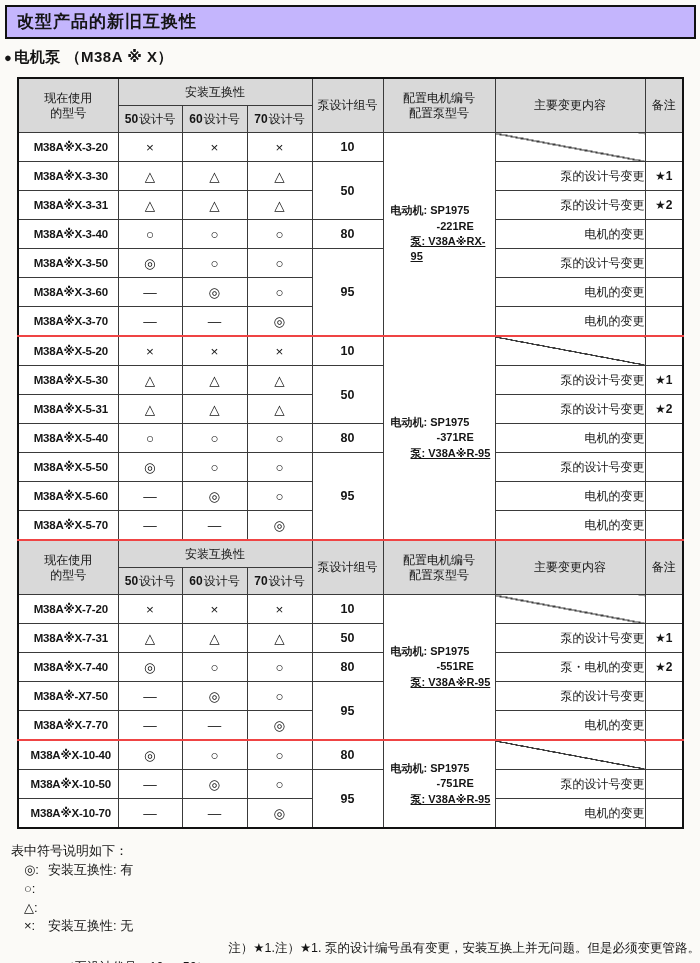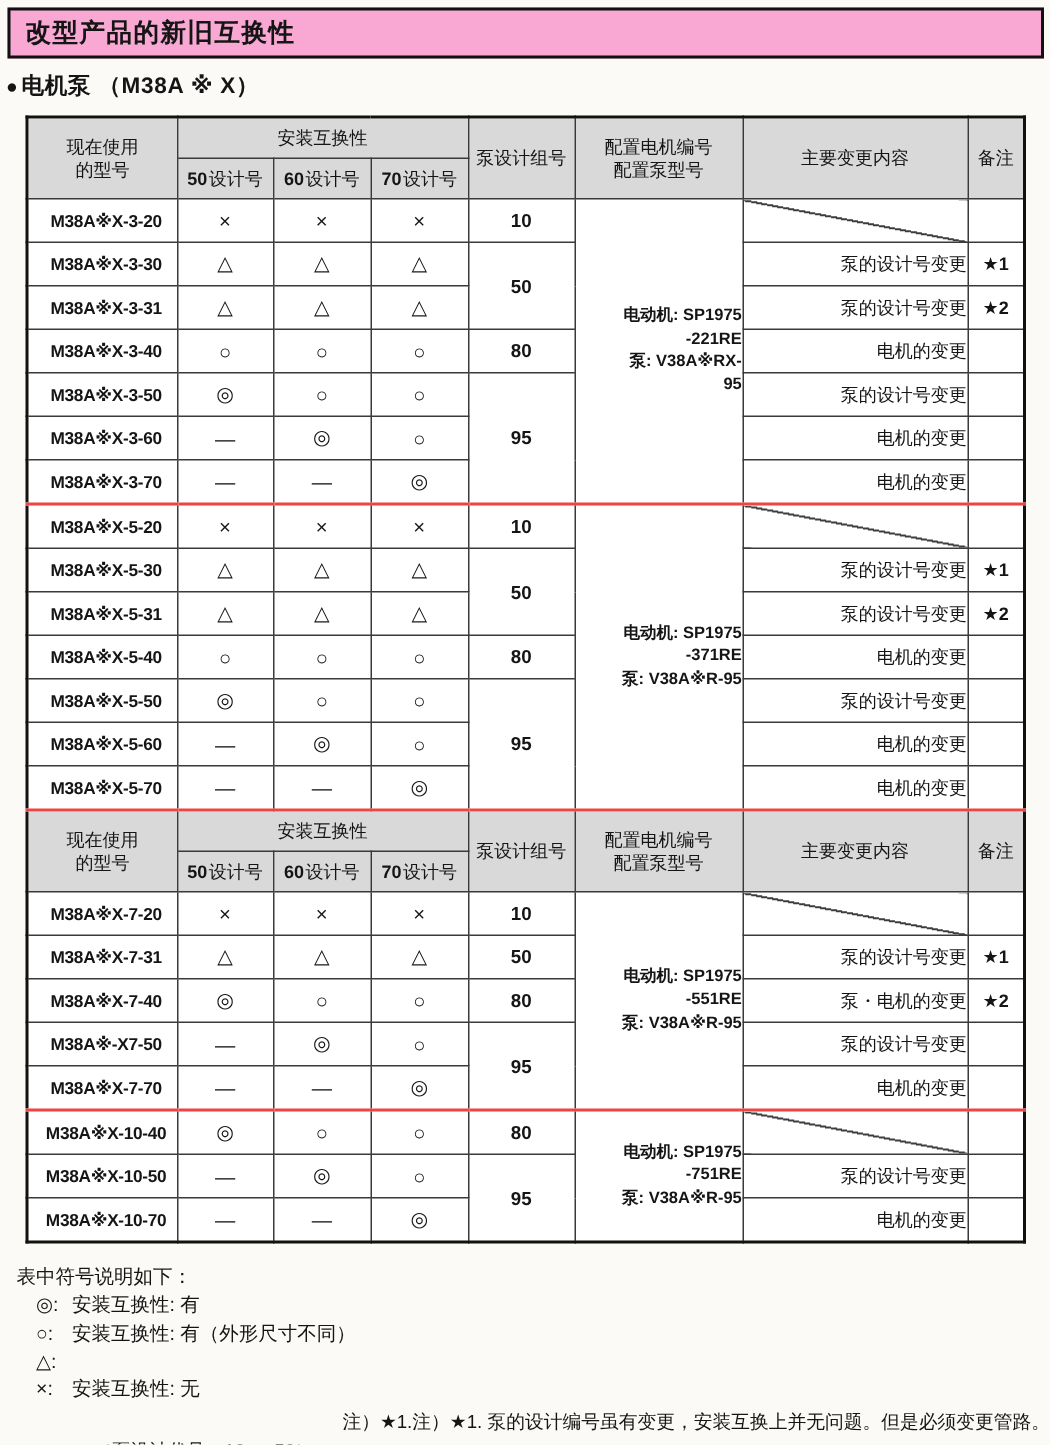--- a/index.html
+++ b/index.html
@@ -2,21 +2,21 @@
 <html><head>
 <meta charset="utf-8">
 <style>
   html,body{margin:0;padding:0;}
   body{
     width:700px;height:963px;background:#fbfaf7;color:#151515;
     font-family:"Liberation Sans","DejaVu Sans",sans-serif;
     overflow:hidden;
   }
   .title-box{
-    margin:5px 4px 0 5px;border:2px solid #111;background:#f9a8d4;
+    margin:5px 4px 0 5px;border:2px solid #111;background:#c4b5fd;
     padding:3px 10px 4px 10px;font-size:17px;font-weight:bold;letter-spacing:1px;
   }
   .subtitle{
     margin:9px 0 0 4px;font-size:15px;font-weight:bold;letter-spacing:.5px;
     display:flex;align-items:center;gap:2px;
   }
   .bullet{font-size:13px;line-height:1;}
   table{
     margin:10px 0 0 17px;border-collapse:collapse;table-layout:fixed;width:665px;
     border:2px solid #111;
@@ -24,23 +24,23 @@
   th,td{border:1px solid #3a3a3a;padding:0;overflow:hidden;}
   tr.hdr th{
     background:#d9d9d9;font-weight:normal;font-size:12px;height:26px;
     text-align:center;vertical-align:middle;line-height:1.25;
   }
   tr.hdr .num{font-weight:bold;margin-right:1px;}
   td{height:28px;font-size:12px;vertical-align:middle;background:#fff;}
   td.model{font-weight:bold;font-size:11.5px;text-align:center;padding-left:5px;letter-spacing:-.2px;}
   td.sym{text-align:center;font-size:13.5px;}
   td.group{text-align:center;font-weight:bold;font-size:12.5px;}
-  td.motor{font-weight:bold;font-size:11px;text-align:right;padding-left:7px;line-height:1.4;}
+  td.motor{font-weight:bold;font-size:11px;text-align:left;padding-left:7px;line-height:1.4;}
   td.motor .m2{padding-left:46px;}
-  td.motor .m3{padding-left:20px;}
+  td.motor .m3{padding-left:20px;text-decoration:underline;}
   td.chg{text-align:right;padding-left:9px;font-size:12px;}
   td.remark{text-align:center;font-weight:bold;font-size:12px;}
   td.diag{
     background:linear-gradient(to top right,
       #fff calc(50% - 0.7px), #3c3c3c calc(50% - 0.7px),
       #3c3c3c calc(50% + 0.7px), #fff calc(50% + 0.7px));
   }
   tr.thick th, tr.thick td{border-top:2px solid #ef4444;}
   .legend{margin:13px 0 0 11px;font-size:13px;line-height:1.45;}
   .legend-item{margin-left:13px;display:flex;gap:6px;}
@@ -329,21 +329,20 @@
   </table>
 
 <div class="legend">
   <div>表中符号说明如下：</div>
   <div class="legend-item">
     <span class="sym">◎:</span>
     <span>安装互换性: 有</span>
   </div>
   <div class="legend-item">
     <span class="sym">○:</span>
-    <span>安装互换性: 有（外形尺寸不同）</span>
   </div>
   <div class="legend-item">
     <span class="sym">△:</span>
   </div>
   <div class="legend-item">
     <span class="sym">×:</span>
     <span>安装互换性: 无</span>
   </div>
 </div>
 

